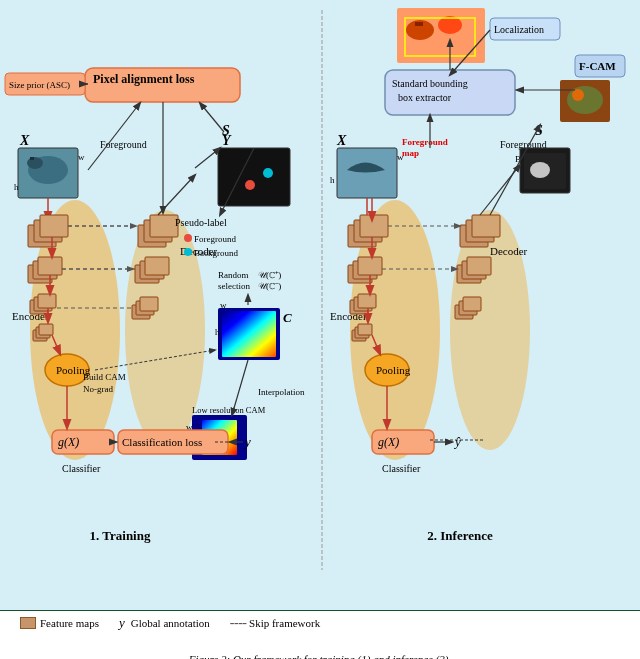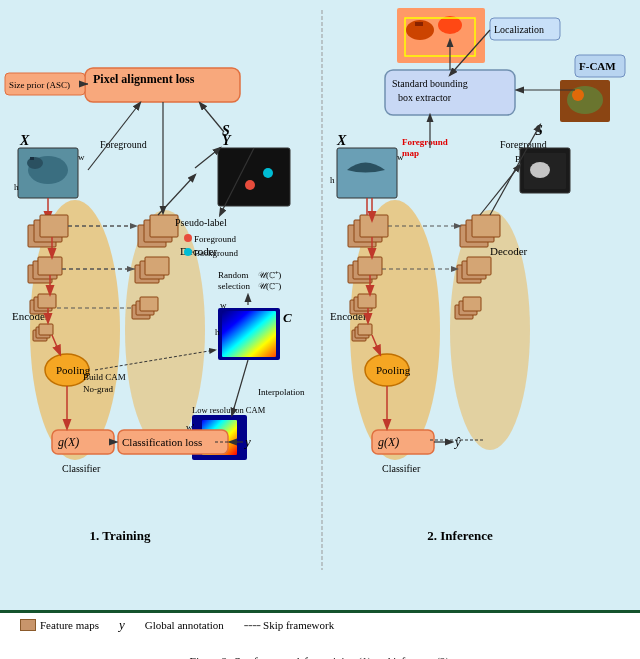--- a/index.html
+++ b/index.html
@@ -23,21 +23,21 @@
 
     .full-svg {
       width: 640px;
       height: 610px;
       display: block;
     }
 
     .bottom-bar {
       height: 49px;
       background: white;
-      border-top: 3px solid #14532d;
+      border-top: 1px solid #14532d;
       display: flex;
       align-items: center;
       padding: 4px 20px;
       gap: 20px;
       flex-wrap: wrap;
     }
 
     .legend-item {
       display: flex;
       align-items: center;
@@ -362,21 +362,21 @@
 
   </svg>
 
   <div class="bottom-bar">
     <div class="legend-item">
       <span class="legend-box"></span>
       <span>Feature maps</span>
     </div>
     <div class="legend-item">
       <span style="font-style:italic; font-family:serif; font-size:13px;">y</span>
-      <span style="margin-left:16px;"> Global annotation</span>
+      <span style="margin-left:2px;"> Global annotation</span>
     </div>
     <div class="legend-item">
       <span class="legend-dashes">- - - -</span>
       <span>Skip framework</span>
     </div>
     <div style="width:100%; text-align:center; font-size:11px; font-style:italic; margin-top:2px;">
       <span>Figure 2: Our framework for training (1) and inference (2).</span>
     </div>
   </div>
 </div>

